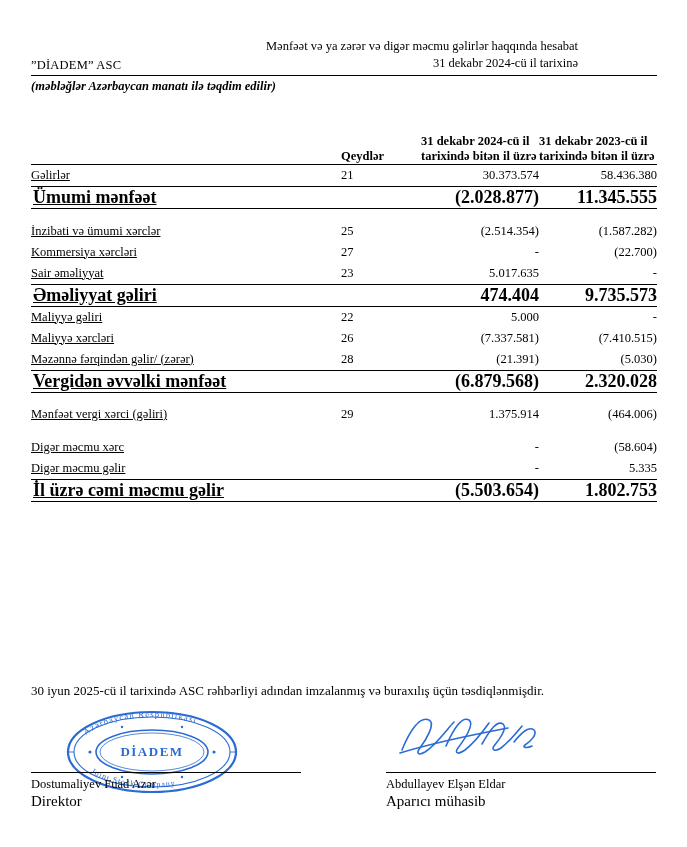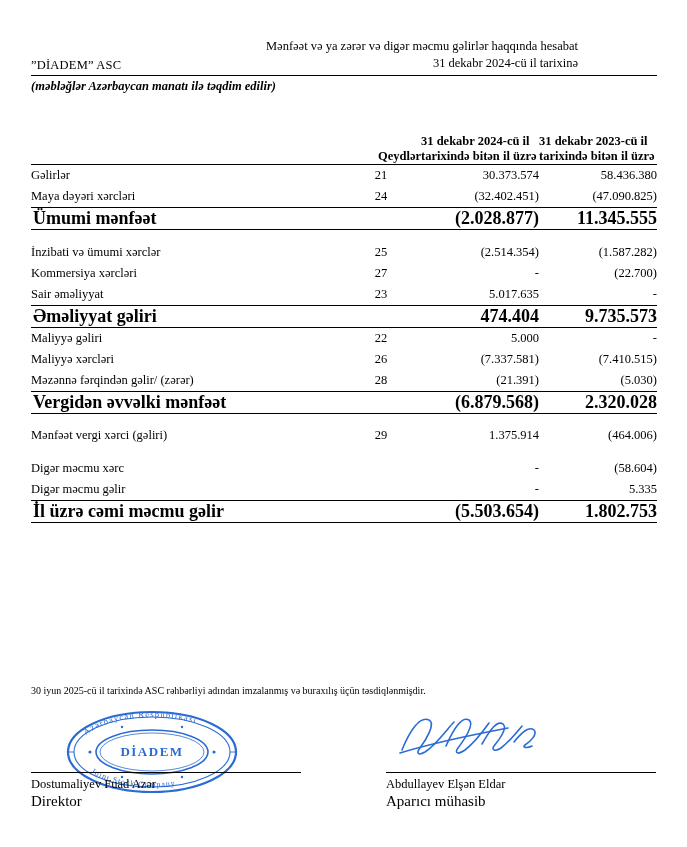--- a/index.html
+++ b/index.html
@@ -86,50 +86,50 @@
     padding: 0;
     vertical-align: bottom;
   }
 
   .hdr-note, .hdr-y {
     font-weight: bold;
     font-size: 12.5px;
     line-height: 15px;
     padding-bottom: 3px;
   }
-  .hdr-note { text-align: right; vertical-align: bottom; padding-bottom: 4px; }
+  .hdr-note { text-align: left; vertical-align: bottom; padding-bottom: 4px; }
   .hdr-y    { padding-right: 2px; }
   .hdr-blank { }
 
   .hdr-row td { border-bottom: 1.3px solid #000; }
 
   tr.item td { height: 21px; line-height: 21px; font-size: 12.5px; }
-  td.lbl { padding-left: 14px; white-space: nowrap; }
-  td.note { text-align: center; }
+  td.lbl { padding-left: 14px; white-space: nowrap; text-decoration: underline; }
+  td.note { }
   td.num  { text-align: right; padding-right: 2px; white-space: nowrap; }
 
   tr.total td {
     height: 21px;
     line-height: 21px;
     font-weight: bold;
     border-top: 1.1px solid #000;
     border-bottom: 1.1px solid #000;
     font-size: 18px;
   }
   tr.total td.lbl { padding-left: 2px; }
 
   tr.spacer td { height: 12px; line-height: 12px; font-size: 0; }
 
   
   .approval-text {
     position: absolute;
     left: 31px;
     top: 682px;
     width: 620px;
-    font-size: 10px;
+    font-size: 13px;
     line-height: 17px;
   }
 
   .sig-block {
     position: absolute;
     top: 700px;
     left: 0;
     width: 687px;
     height: 147px;
   }
@@ -206,26 +206,20 @@
           <td class="hdr-y">31 dekabr 2023-cü il tarixində bitən il üzrə</td>
         </tr>
       </thead>
       <tbody id="table-body">
           <tr class="item">
             <td class="lbl">Gəlirlər</td>
             <td class="note">21</td>
             <td class="num">30.373.574</td>
             <td class="num">58.436.380</td>
           </tr>
-          <tr class="item">
-            <td class="lbl">Maya dəyəri xərcləri</td>
-            <td class="note">24</td>
-            <td class="num">(32.402.451)</td>
-            <td class="num">(47.090.825)</td>
-          </tr>
           <tr class="total">
             <td class="lbl">Ümumi mənfəət</td>
             <td class="note"></td>
             <td class="num">(2.028.877)</td>
             <td class="num">11.345.555</td>
           </tr>
           <tr class="spacer">
             <td colspan="4"></td>
           </tr>
           <tr class="item">

